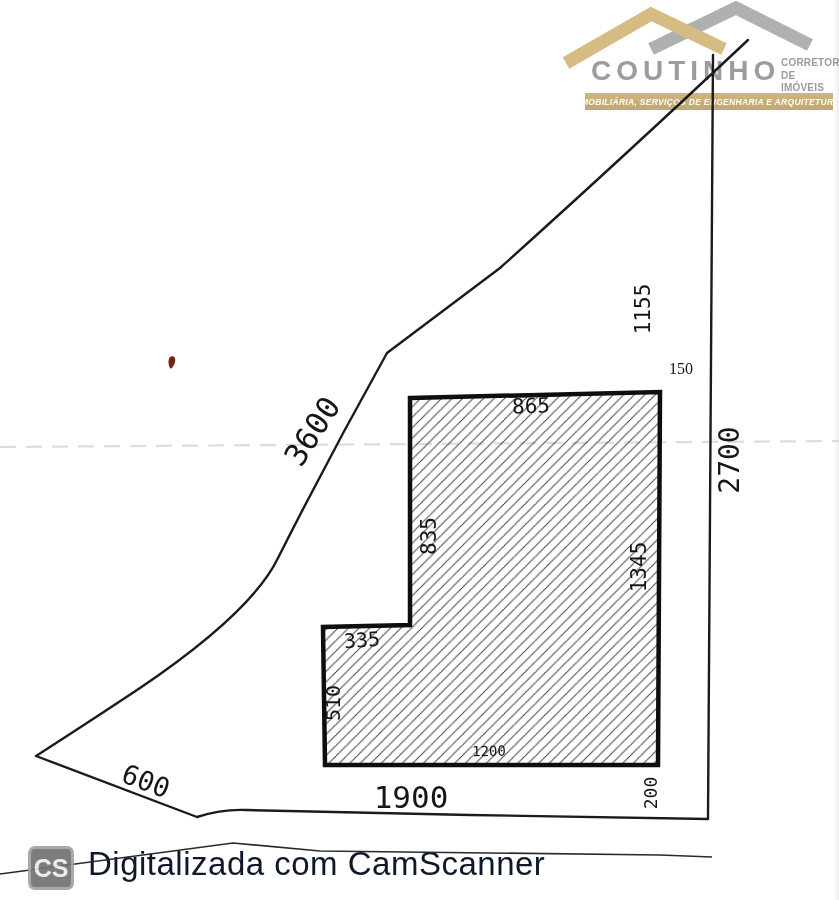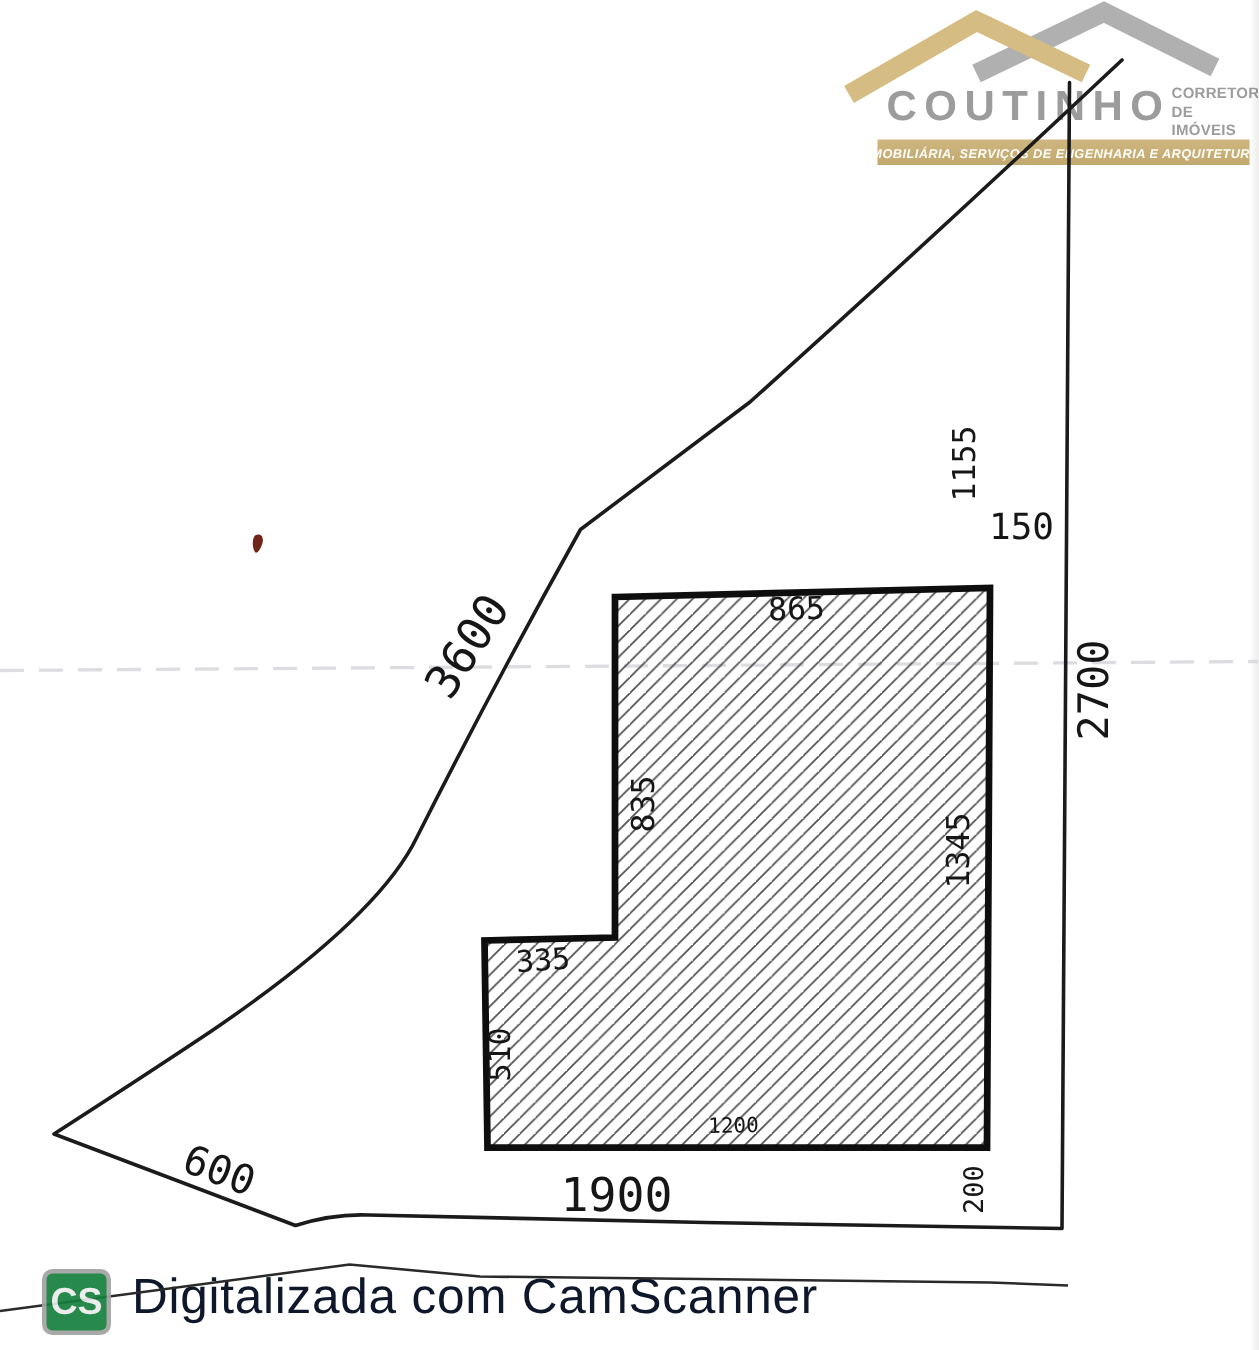--- a/index.html
+++ b/index.html
@@ -43,21 +43,21 @@
     font-family:"DejaVu Sans Mono",monospace;font-size:23px;font-weight:500;
     transform:translate(-50%,-50%);
   }
   
   .wm-text{
     position:absolute;left:88px;top:845px;z-index:1;
     font-size:33px;color:#0f172a;letter-spacing:0.5px;white-space:nowrap;
   }
   .wm-badge{
     position:absolute;left:28px;top:846px;width:46px;height:44px;z-index:3;
-    background:#15803d;border:3px solid #a2a2a2;border-radius:7px;
+    background:#737373;border:3px solid #a2a2a2;border-radius:7px;
     box-sizing:border-box;display:flex;align-items:center;justify-content:center;
     font-size:25px;font-weight:700;color:#ececec;opacity:0.92;
   }
 </style>
 </head>
 <body>
 
 <div class="page">
 
   <div class="wm-text">Digitalizada com CamScanner</div>
@@ -88,21 +88,21 @@
 
     <path d="M0 874 L233 843 L320 851 L660 855 L712 857" fill="none" stroke="#2a2a2a" stroke-width="1.7"></path>
 
     <path d="M410 398 L660 392 L658 765 L325 765 L323 627 L410 625 Z" fill="url(#hatch)" stroke="#0e0e0e" stroke-width="4.5" stroke-linejoin="miter"></path>
 
     <path d="M170 357 c4 -2 6 1 5 5 c-1 4 -4 8 -5 6 c-2 -3 -2 -9 0 -11 z" fill="#6f2418"></path>
   </svg>
 
   <div class="dim" style="left:312px;top:431px;font-size:31px;transform:translate(-50%,-50%) rotate(-57deg);">3600</div>
   <div class="dim" style="left:643px;top:309px;font-size:21px;transform:translate(-50%,-50%) rotate(-90deg);">1155</div>
-  <div class="dim" style="left:681px;top:351px;font-size:24px;">150</div>
+  <div class="dim" style="left:681px;top:369px;font-size:16px;font-family:Liberation Serif, serif;">150</div>
   <div class="dim" style="left:531px;top:406px;font-size:21px;transform:translate(-50%,-50%) rotate(-2deg);">865</div>
   <div class="dim" style="left:429px;top:536px;font-size:21px;transform:translate(-50%,-50%) rotate(-90deg);">835</div>
   <div class="dim" style="left:639px;top:567px;font-size:21px;transform:translate(-50%,-50%) rotate(-90deg);">1345</div>
   <div class="dim" style="left:729px;top:460px;font-size:28px;transform:translate(-50%,-50%) rotate(-90deg);">2700</div>
   <div class="dim" style="left:362px;top:640px;font-size:20px;transform:translate(-50%,-50%) rotate(-4deg);">335</div>
   <div class="dim" style="left:333px;top:703px;font-size:20px;transform:translate(-50%,-50%) rotate(-90deg);">510</div>
   <div class="dim" style="left:489px;top:751px;font-size:14px;transform:translate(-50%,-50%) rotate(-1deg);">1200</div>
   <div class="dim" style="left:411px;top:797px;font-size:31px;">1900</div>
   <div class="dim" style="left:650px;top:793px;font-size:18px;transform:translate(-50%,-50%) rotate(-90deg);">200</div>
   <div class="dim" style="left:146px;top:781px;font-size:27px;transform:translate(-50%,-50%) rotate(21deg);">600</div>

